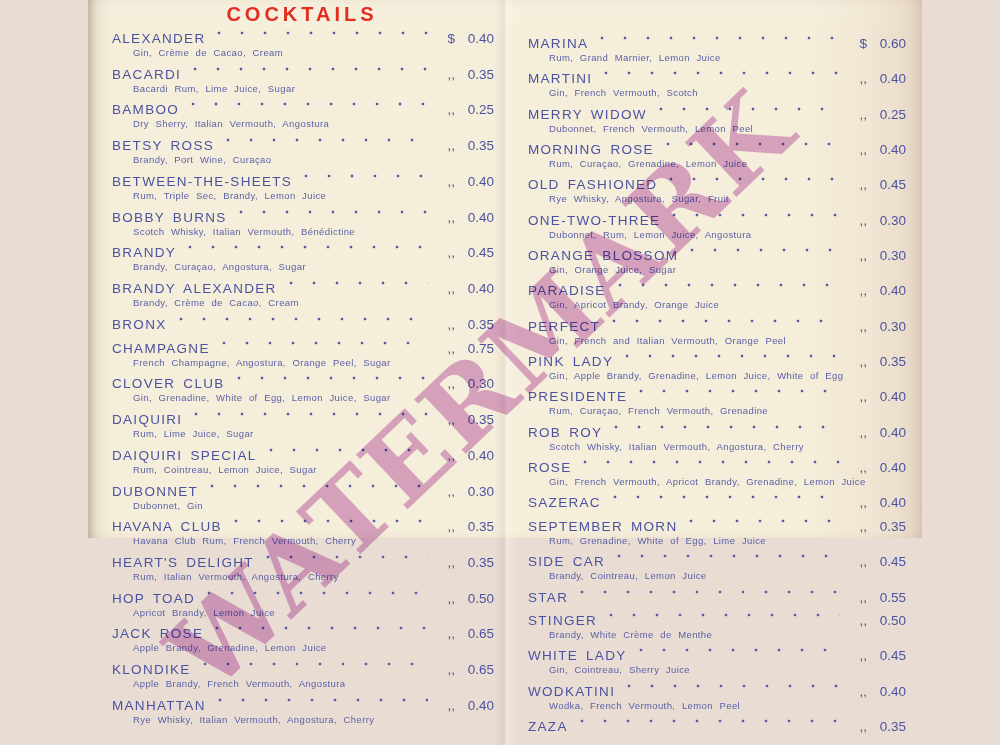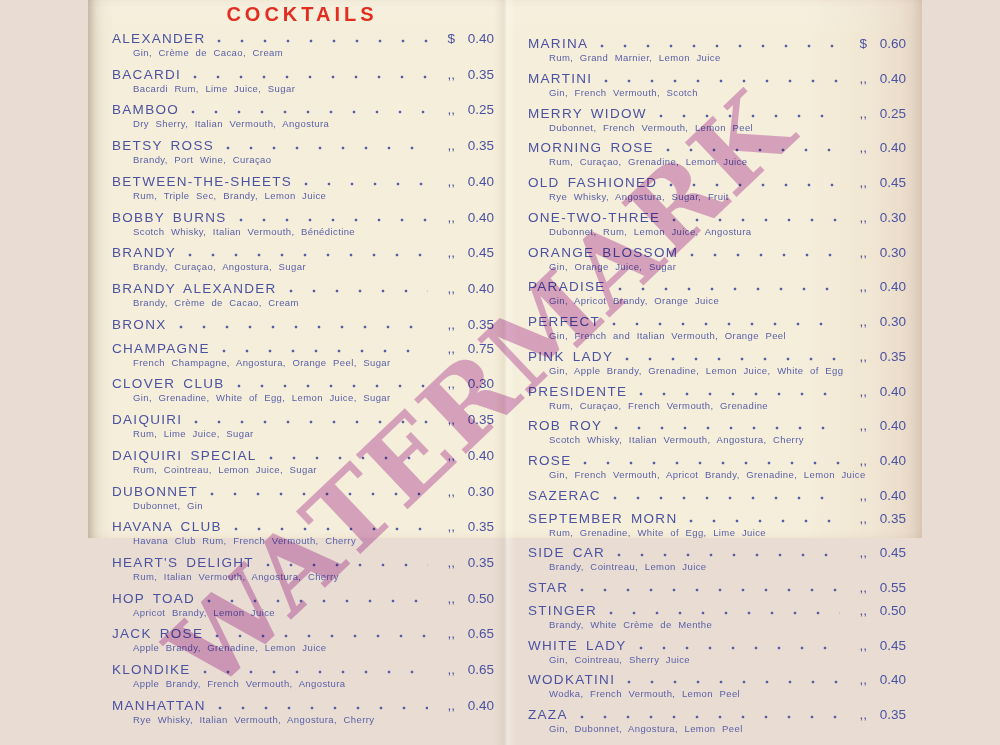--- a/index.html
+++ b/index.html
@@ -23,21 +23,21 @@
   .menu-title{
     position:absolute;left:24px;top:3px;width:380px;text-align:center;
     color:#e12e20;font-size:20px;font-weight:bold;letter-spacing:4px;
   }
 
   .col{position:absolute;display:flex;flex-direction:column;justify-content:space-between;}
   .col-left{left:24px;top:31px;width:382px;height:694px;}
   .col-right{left:440px;top:36px;width:378px;height:698px;}
 
   .item{display:block;}
-  .row{display:flex;align-items:flex-end;}
+  .row{display:flex;align-items:flex-start;}
   .nm{color:#4c52a2;font-size:13.5px;letter-spacing:1.3px;word-spacing:3px;line-height:15px;white-space:nowrap;}
   .leader{
     flex:1;height:4px;margin:0 10px 3px 12px;
     background-image:radial-gradient(circle at 2px 2px, #575ca6 1.15px, rgba(0,0,0,0) 1.7px);
     background-size:23px 4px;background-repeat:repeat-x;
   }
   .pre{color:#4c52a2;font-size:13.5px;line-height:15px;width:17px;text-align:right;margin-right:6px;white-space:nowrap;}
   .pr{color:#4c52a2;font-size:13.5px;line-height:15px;width:33px;text-align:right;white-space:nowrap;}
   .ing{
     margin-left:21px;margin-top:1px;color:#5a5fa8;font-size:9.5px;
@@ -425,19 +425,18 @@
         </div>
         <div class="ing">Wodka, French Vermouth, Lemon Peel</div>
       </div>
         <div class="item">
         <div class="row">
           <span class="nm">ZAZA</span>
           <span class="leader"></span>
           <span class="pre">,,</span>
           <span class="pr">0.35</span>
         </div>
-        <div class="ing">Gin, Dubonnet, Angostura, Lemon Peel</div>
       </div>
       </div>
   </div>
 
   <div class="watermark">WATERMARK</div>
 </div>
 
 </body></html>

